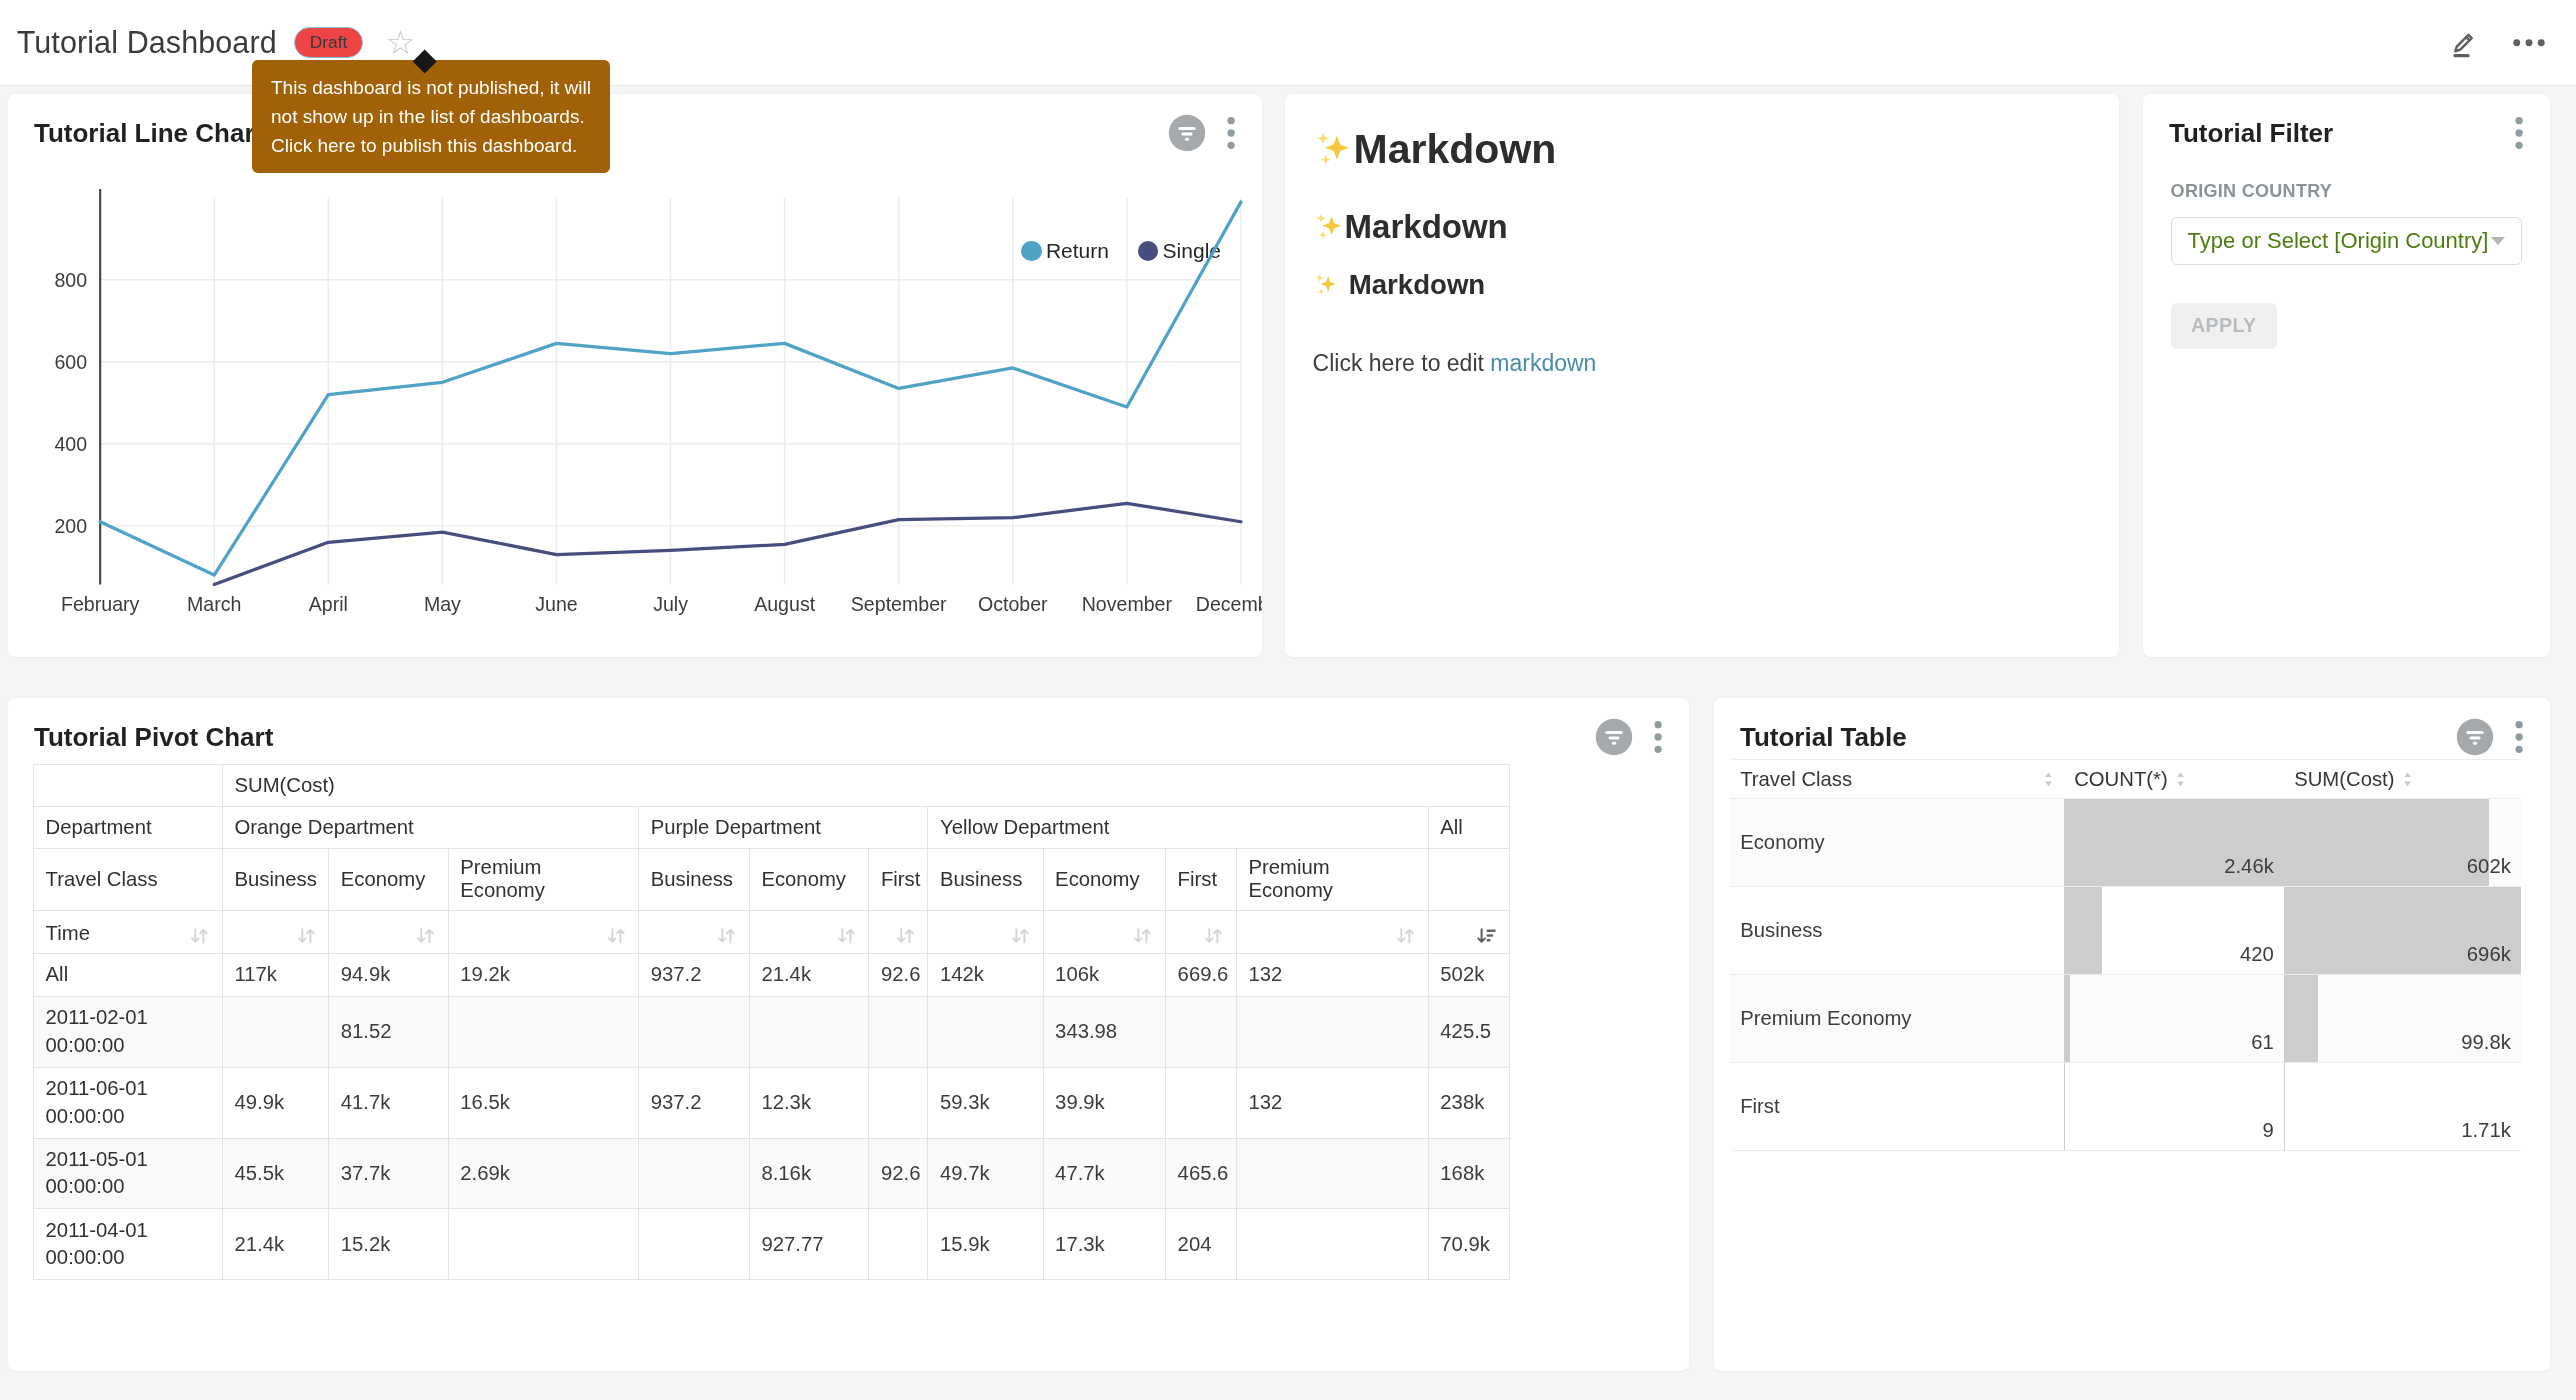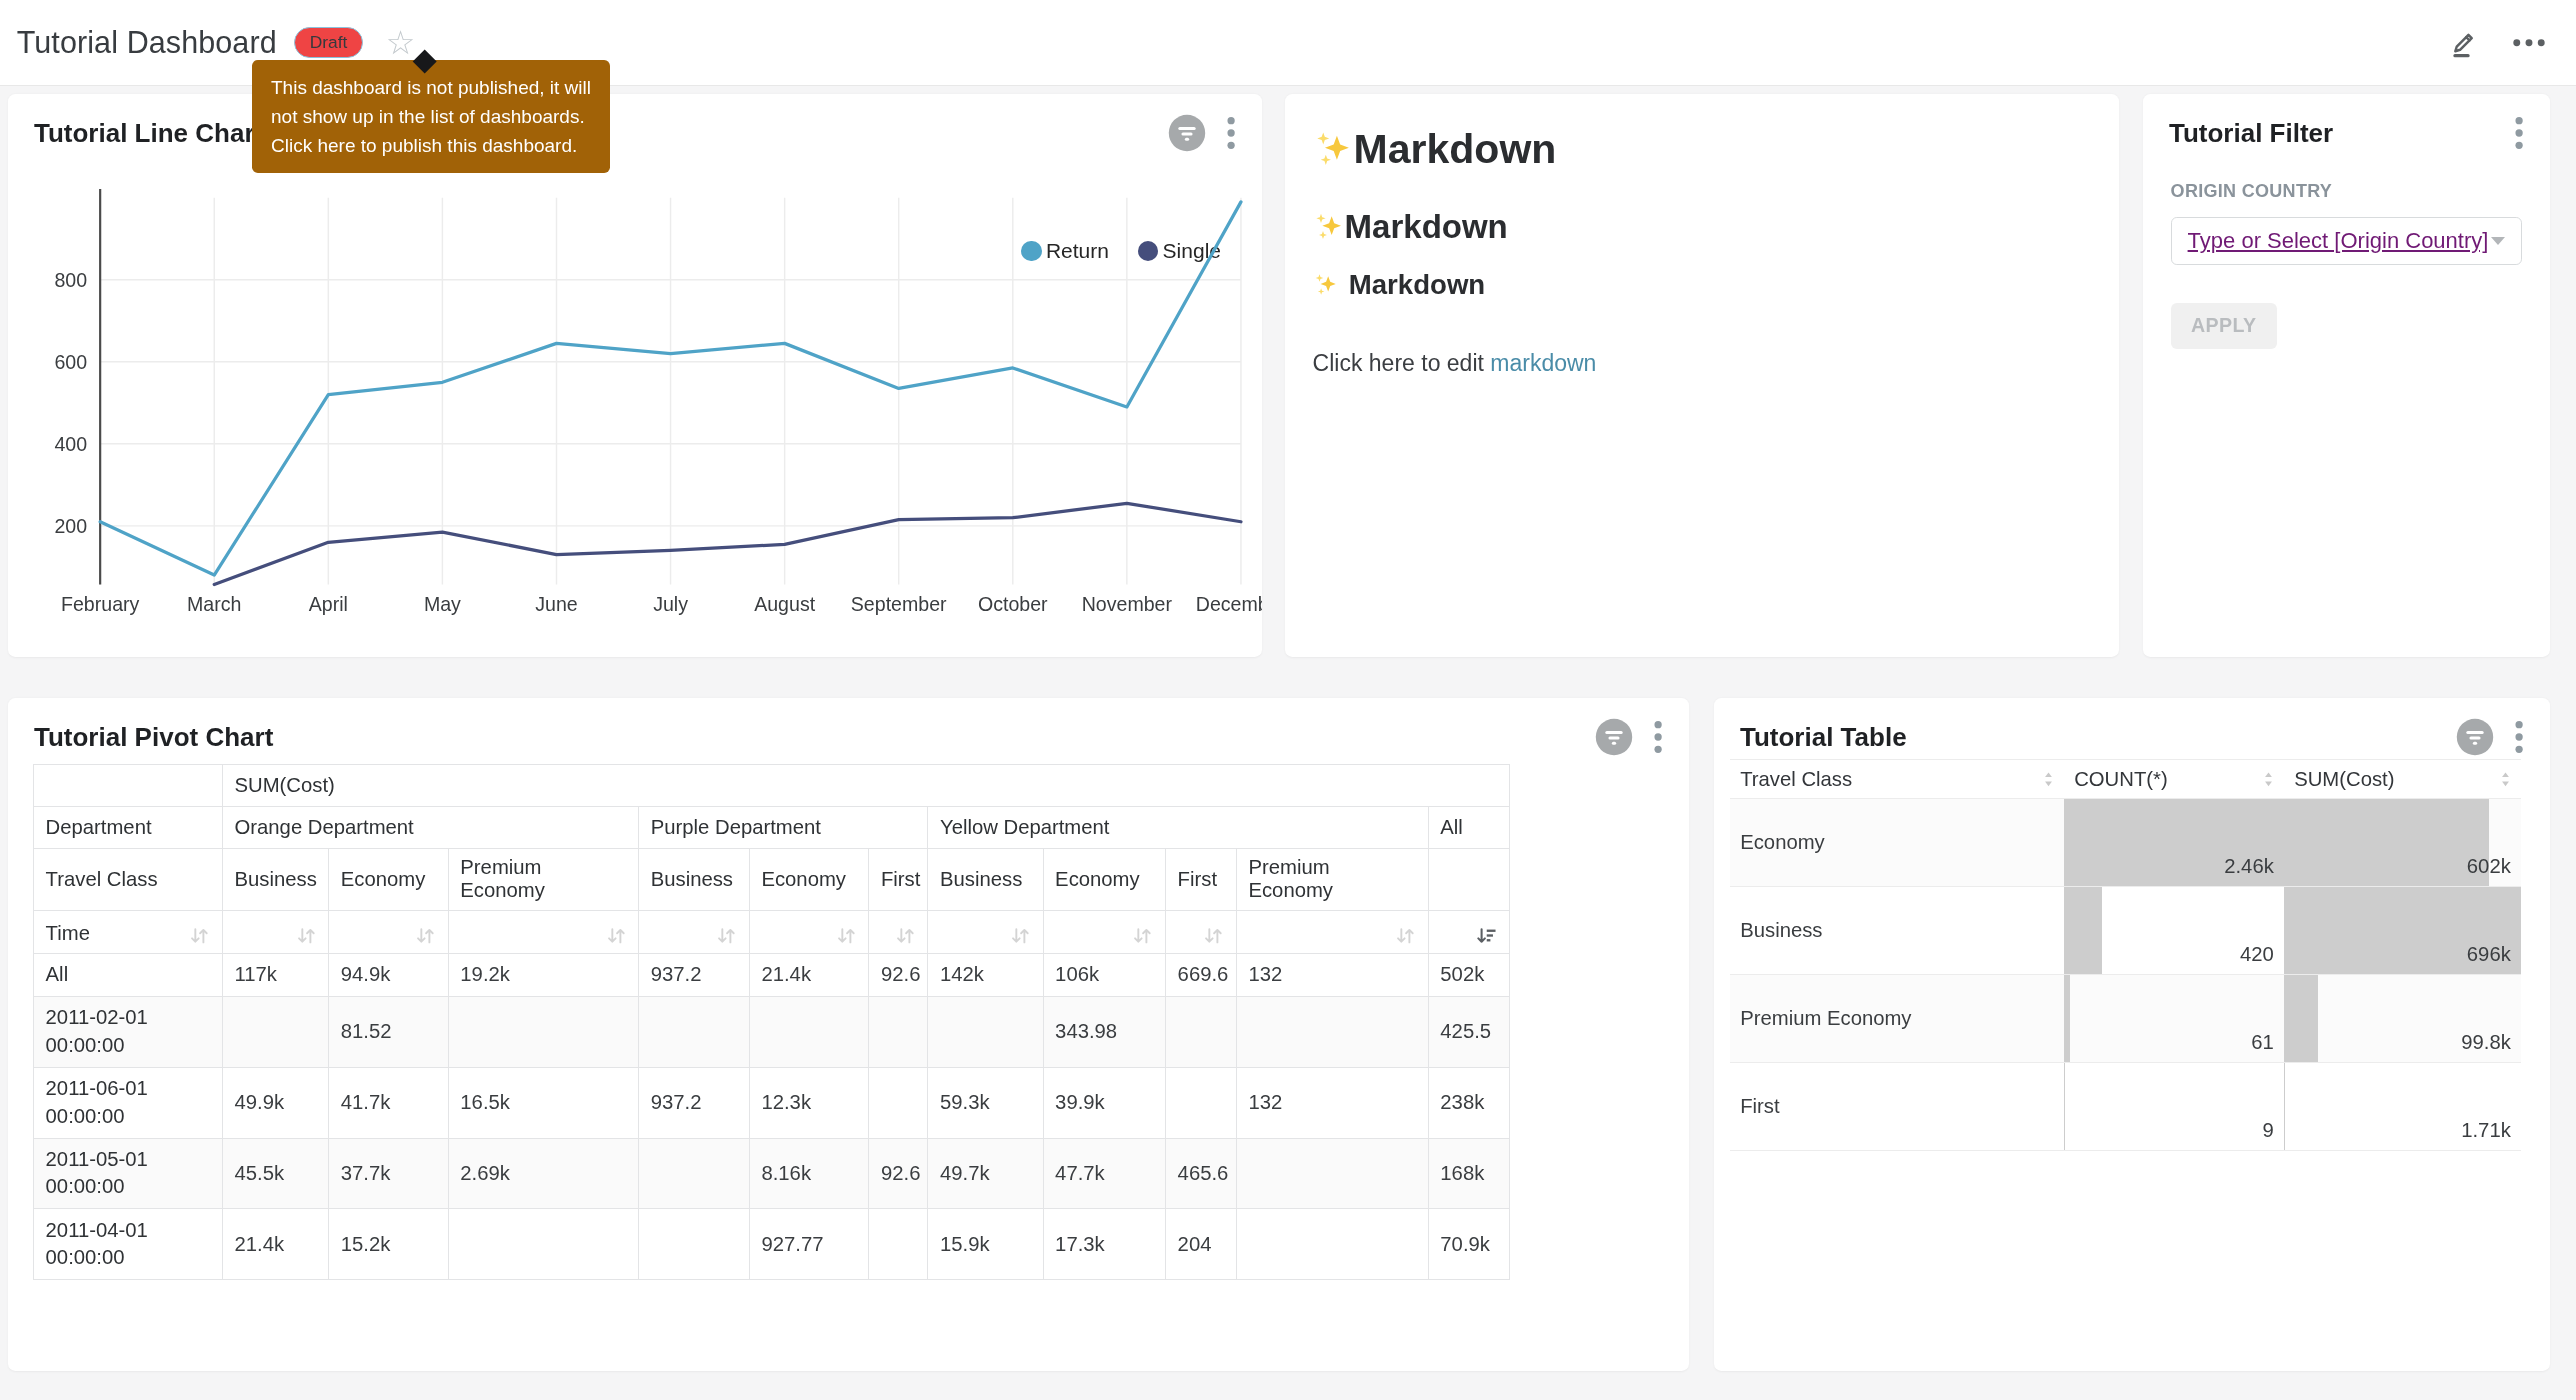--- a/index.html
+++ b/index.html
@@ -53,21 +53,21 @@
   .md-h2 { font-size:33px; margin-top:35px; }
   .md-h3 { font-size:27.6px; margin-top:23px; gap:10.2px; }
   .md-p { margin-top:49px; font-size:23px; color:#3b3e42; }
   .md-p a { color:#4a8ca8; text-decoration:none; cursor:pointer; }
   .sparkle { flex:0 0 auto; }
 
   
   .filter-label { margin:29px 27.6px 0 27.6px; font-size:18px; font-weight:600; letter-spacing:0.3px; color:#8a939b; }
   .filter-select { margin:14.5px 27.6px 0 27.6px; height:48px; border:1.5px solid #d8dbdd; border-radius:5.8px;
                    display:flex; align-items:center; justify-content:space-between; padding:0 16px; cursor:pointer; }
-  .filter-select .ph { font-size:22px; color:#701a75;text-decoration:underline; }
+  .filter-select .ph { font-size:22px; color:#4d7c0f; }
   .select-caret { width:0; height:0; border-left:7.3px solid transparent; border-right:7.3px solid transparent;
                   border-top:8.7px solid #b3b6b9; }
   .apply-btn { margin:38px 0 0 27.6px; display:inline-block; background:#f0f0f0; color:#b9bcbf; font-size:19.6px;
                font-weight:600; letter-spacing:0.4px; padding:11.6px 20.3px; border-radius:5.8px; border:none; cursor:not-allowed; }
 
   
   .pivot-wrap { position:absolute; left:25px; top:66px; width:1477px; }
   table.pivot { width:100%; border-collapse:collapse; table-layout:fixed; font-size:20.3px; color:#3a3d40; }
   table.pivot th, table.pivot td { border:1.5px solid #e3e4e6; padding:7.3px 11.6px; text-align:left; font-weight:400;
                                    vertical-align:middle; overflow:hidden; }
@@ -82,21 +82,21 @@
   
   .ttable-wrap { position:absolute; left:16px; top:61px; width:790px; }
   table.ttable { width:100%; border-collapse:collapse; table-layout:fixed; font-size:20.3px; color:#3a3d40; }
   table.ttable th { font-weight:500; color:#33363a; height:39px; padding:0 10.2px; }
   table.ttable td { height:40px; padding:0; }
   table.ttable tbody tr { border-top:1.5px solid #ececec; }
   table.ttable tbody tr:last-child { border-bottom:1.5px solid #ececec; }
   table.ttable tr.stripe { background:#fbfbfb; }
   .th-flex { display:flex; align-items:center; gap:7.3px; }
   .th-flex.left { justify-content:space-between; }
-  .th-flex.right { justify-content:space-between; }
+  .th-flex.right { justify-content:flex-start; }
   .barcell { position:relative; }
   .barcell .bar { position:absolute; left:0; top:0; bottom:0; background:#cdcdcd; }
   .barcell .val { position:relative; display:block; text-align:right; padding:0 10.2px; line-height:40px;margin-top:47px; }
   .tc-cell { padding:0 10.2px !important; }
 </style>
 </head>
 <body>
 
 <div class="page">
 

